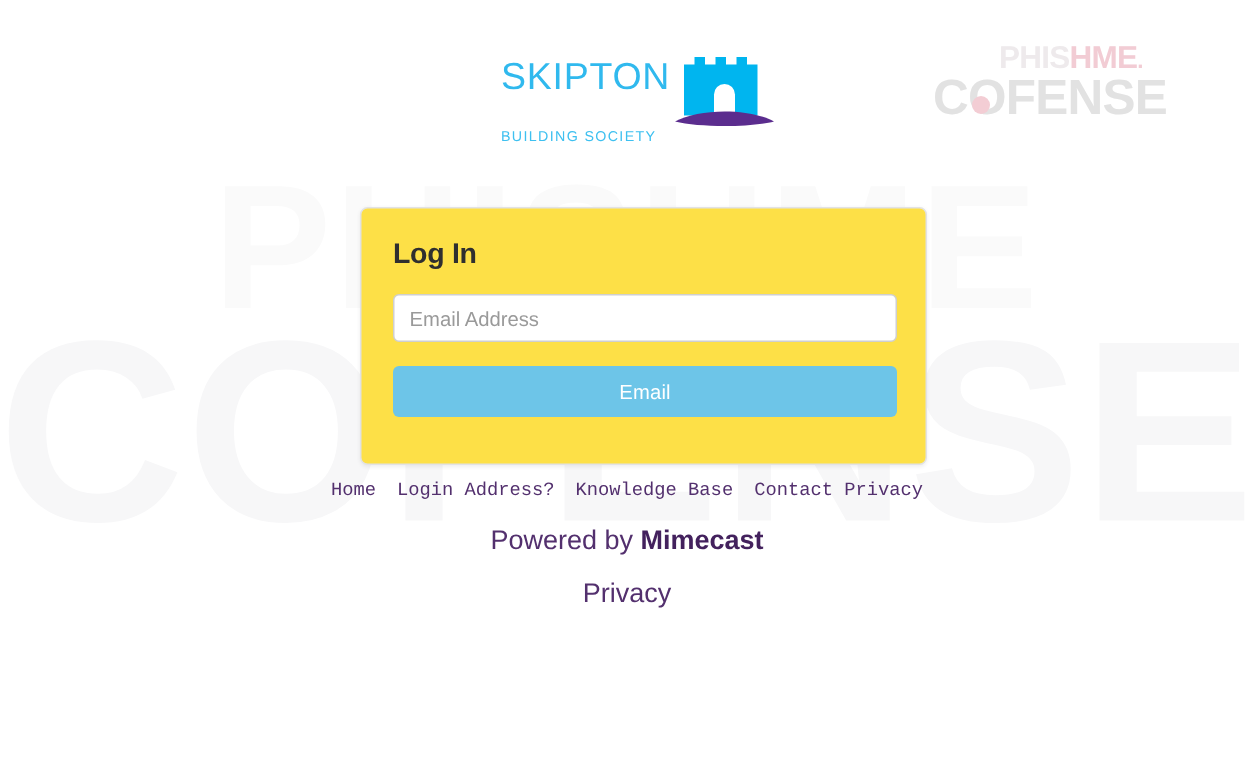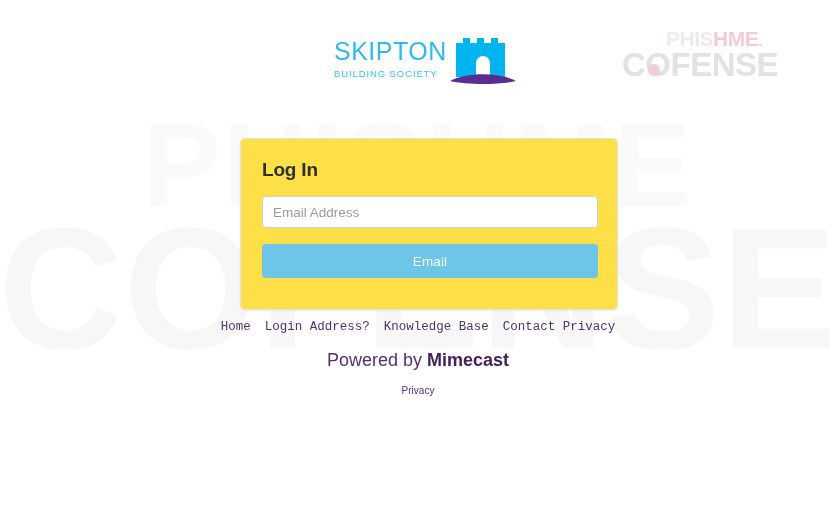--- a/index.html
+++ b/index.html
@@ -83,21 +83,21 @@
     color: #30b9ee;
     line-height: 1;
     font-family: "Liberation Sans", sans-serif;
   }
   #skipton-tagline {
     display: block;
     font-size: 9.5px;
     letter-spacing: 0.9px;
     color: #3ec0f0;
     line-height: 1;
-    margin-top: 5px;
+    margin-top: 23px;
     white-space: nowrap;
   }
   #skipton-castle {
     position: absolute;
     left: 114px;
     top: 0px;
     width: 70px;
     height: 52px;
   }
 
@@ -239,21 +239,21 @@
     color: #53306e;
     line-height: 1;
   }
   #powered-by .brand {
     font-weight: bold;
     color: #43215d;
   }
   #privacy-row {
     display: block;
     margin-top: 17px;
-    font-size: 10px;
+    font-size: 18px;
     line-height: 1;
   }
   #privacy-row a {
     color: #53306e;
     text-decoration: none;
   }
 </style>
 </head>
 <body>
 

